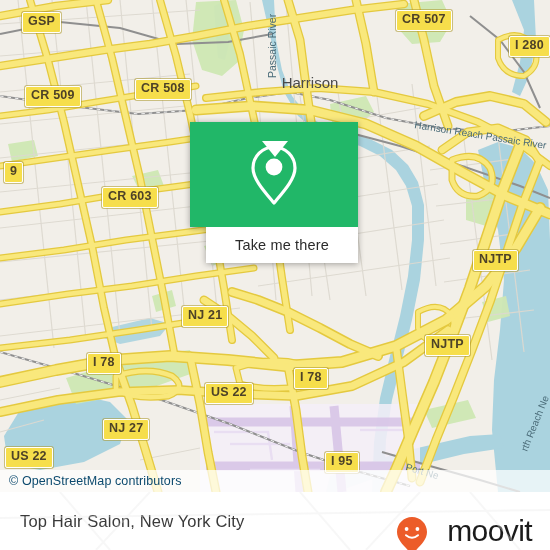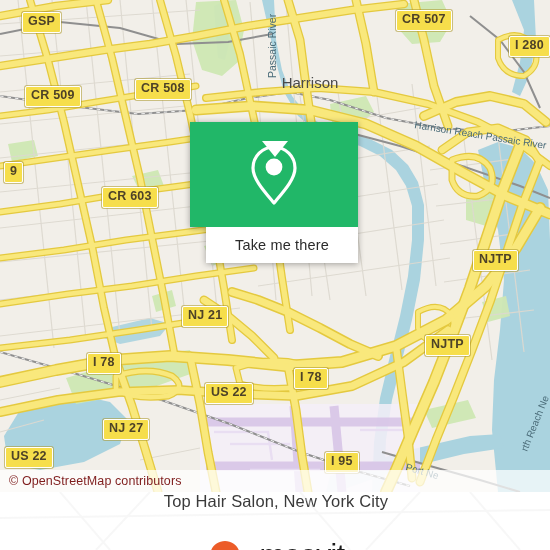--- a/index.html
+++ b/index.html
@@ -7,38 +7,38 @@
   body{font-family:"Liberation Sans", sans-serif;}
   #page{position:relative;width:550px;height:550px;overflow:hidden;background:#fff;}
 
   
   #map{position:absolute;left:0;top:0;width:550px;height:492px;overflow:hidden;background:#f2efe9;}
   .map-svg{position:absolute;left:0;top:0;width:550px;height:492px;display:block;}
 
   
   #attrib{position:absolute;left:0;bottom:0;height:22px;width:100%;
           display:flex;align-items:center;background:rgba(255,255,255,.72);}
-  #attrib span{font-size:12.5px;color:#7f1d1d;padding-left:9px;letter-spacing:.1px;}
+  #attrib span{font-size:12.5px;color:#0c4a6e;padding-left:9px;letter-spacing:.1px;}
 
   
   #card{position:absolute;left:190px;top:122px;width:168px;
         filter:drop-shadow(0 1px 3px rgba(0,0,0,.34));}
   #card-green{height:105px;background:#21b768;position:relative;}
   #pin-wrap{position:absolute;left:0;top:0;width:100%;height:100%;
             display:flex;align-items:center;justify-content:center;}
   #card-label{height:36px;background:#fff;display:flex;align-items:center;justify-content:center;margin-left:16px;}
   #card-label span{font-size:14.5px;color:#2b2b2b;letter-spacing:.15px;}
   #card-tail{position:absolute;left:50%;top:141px;transform:translateX(-50%);
              width:0;height:0;border-left:13px solid transparent;border-right:13px solid transparent;
              border-top:16px solid #fff;}
 
   
   #bottombar{position:absolute;left:0;top:492px;width:550px;height:58px;background:#fff;
              display:flex;align-items:center;justify-content:space-between;
-             padding:0 18px 0 20px;box-sizing:border-box;flex-direction:column;}
+             padding:0 18px 0 20px;box-sizing:border-box;}
   #bottom-title{font-size:16.5px;color:#3a3a3a;letter-spacing:.15px;white-space:nowrap;}
   #brand{display:flex;align-items:flex-start;gap:18px;margin-top:29px;}
   #brand-word{font-size:30px;color:#1b1b1b;letter-spacing:-.6px;font-weight:400;line-height:1;}
 
   
   #bm-wm{position:absolute;left:0;top:0;width:100%;height:100%;opacity:.35;pointer-events:none;}
 </style>
 </head>
 <body>
 

